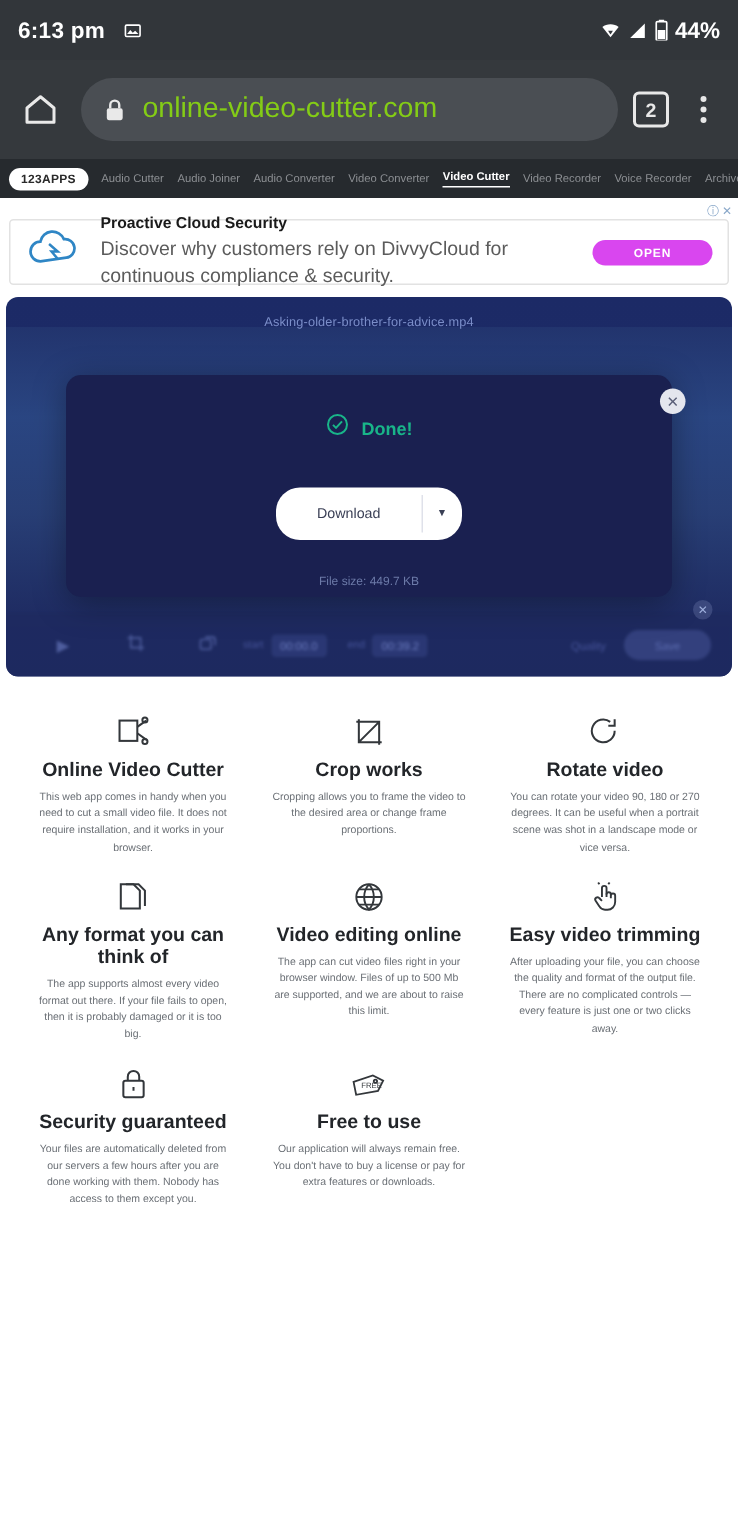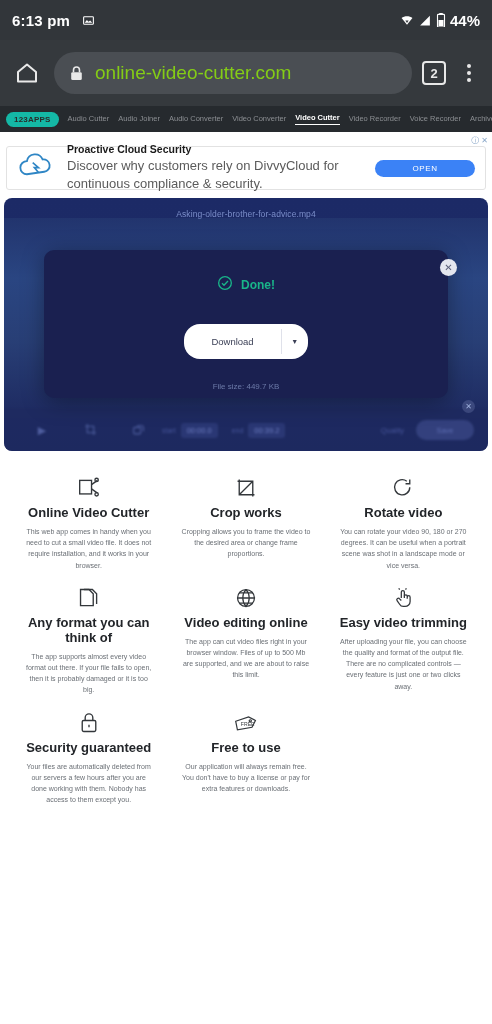--- a/index.html
+++ b/index.html
@@ -43,21 +43,21 @@
   }
   .menu-btn { width: 26px; display:flex; flex-direction: column; align-items:center; gap:3px; }
   .menu-btn i { width: 4px; height: 4px; background: #e8e8e8; border-radius: 50%; display:block; }
 
   
   .sitenav {
     height: 26px; background: #262a2e; display: flex; align-items: center;
     padding: 0 6px; gap: 9px; overflow: hidden;
   }
   .brand {
-    flex: none; background: #14b8a6; color: #2a2a2a; font-size: 8px; font-weight: 700;
+    flex: none; background: #ffffff; color: #2a2a2a; font-size: 8px; font-weight: 700;
     padding: 3px 8px; border-radius: 9px; letter-spacing: .2px;
   }
   .navlink {
     font-size: 7.5px; color: #8c8f93; white-space: nowrap; padding-bottom: 2px;
   }
   .navlink.active { color: #ffffff; font-weight: 700; border-bottom: 1.5px solid #ffffff; }
 
   
   .adwrap { background: #ffffff; padding: 4px 6px 8px; position: relative; }
   .adbadge {
@@ -65,22 +65,22 @@
     font-size: 8px; color: #8aa8c9; align-items: center;
   }
   .adcard {
     border: 1px solid #e2e2e2; border-radius: 3px; height: 44px;
     display: flex; align-items: center; padding: 0 10px; gap: 12px; margin-top: 10px;
   }
   .adtext { flex: 1; min-width: 0; }
   .adtitle { font-size: 10.5px; font-weight: 700; color: #1a1a1a; line-height: 1.3; }
   .adsub { font-size: 13px; color: #5b5b5b; line-height: 1.4; margin-top: 1px; }
   .adbtn {
-    flex: none; width: 100px; height: 17px; background: #3b82f6; border-radius: 9px;
-    color: #fff; font-size: 8px; font-weight: 400; letter-spacing: .6px;
+    flex: none; width: 80px; height: 17px; background: #d946ef; border-radius: 9px;
+    color: #fff; font-size: 8px; font-weight: 700; letter-spacing: .6px;
     display: flex; align-items: center; justify-content: center;
   }
 
   
   .panel {
     position: relative; margin: 0 4px; height: 253px; border-radius: 8px;
     background: linear-gradient(180deg,#1c2a66 0%,#1d2b68 45%,#1b2760 100%);
     overflow: hidden;
   }
   .panel-film {

